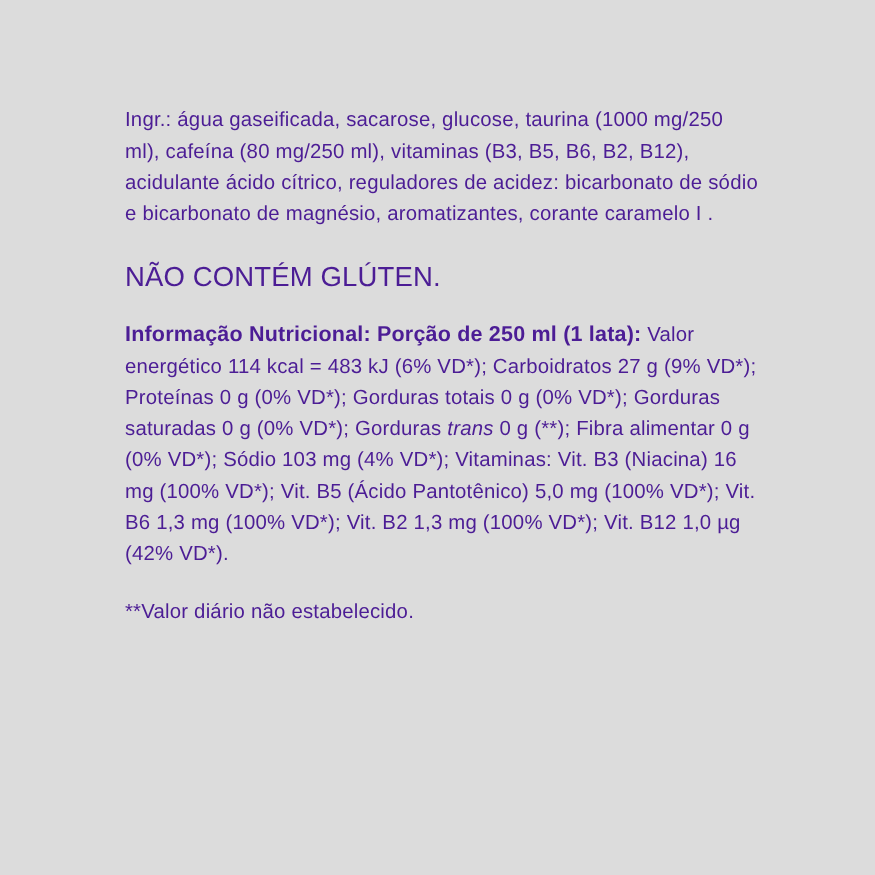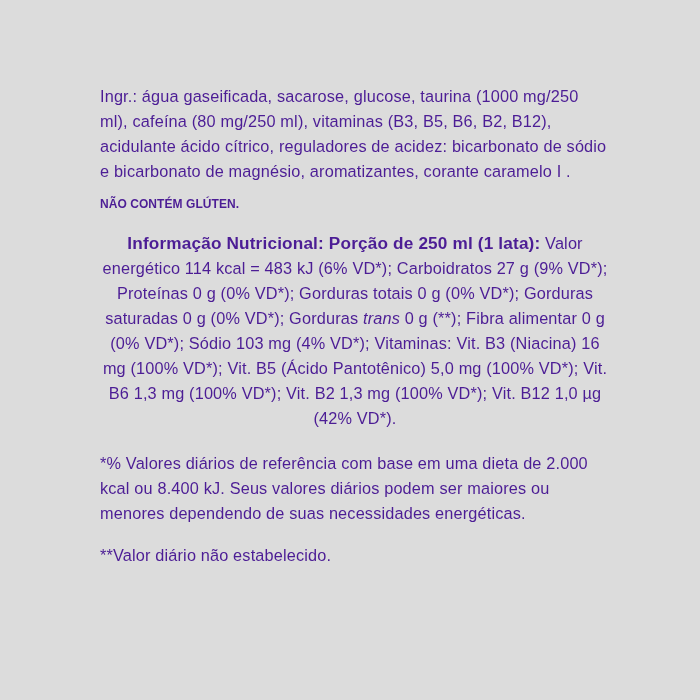--- a/index.html
+++ b/index.html
@@ -24,29 +24,28 @@
     font-size: 16.3px;
     line-height: 1.53;
     letter-spacing: 0.01em;
     text-align: left;
     color: #4c1d95;
   }
   .ingredients {
     margin-bottom: 9px;
   }
   .gluten {
-    font-weight: bold;
-    font-size: 12px;
+    font-weight: normal;
+    font-size: 22px;
     line-height: 1.45;
     margin-bottom: 8px;
     letter-spacing: 0.005em;
   }
   .nutrition {
     margin-bottom: 21px;
-    text-align: center;
   }
   .nutrition .head {
     font-weight: bold;
     font-size: 17.2px;
   }
   .nutrition .body {
     font-size: 16.3px;
   }
   .italic {
     font-style: italic;
@@ -64,17 +63,16 @@
 <div class="label-panel">
 
   <p class="block ingredients">Ingr.: água gaseificada, sacarose, glucose, taurina (1000 mg/250 ml), cafeína (80 mg/250 ml), vitaminas (B3, B5, B6, B2, B12), acidulante ácido cítrico, reguladores de acidez: bicarbonato de sódio e bicarbonato de magnésio, aromatizantes, corante caramelo I .</p>
 
   <p class="block gluten">NÃO CONTÉM GLÚTEN.</p>
 
   <p class="block nutrition">
     <span class="head">Informação Nutricional: Porção de 250 ml (1 lata):</span><span class="body"> Valor energético 114 kcal = 483 kJ (6% VD*); Carboidratos 27 g (9% VD*); Proteínas 0 g (0% VD*); Gorduras totais 0 g (0% VD*); Gorduras saturadas 0 g (0% VD*); Gorduras </span><span class="body italic">trans</span><span class="body"> 0 g (**); Fibra alimentar 0 g (0% VD*); Sódio 103 mg (4% VD*); Vitaminas: Vit. B3 (Niacina) 16 mg (100% VD*); Vit. B5 (Ácido Pantotênico) 5,0 mg (100% VD*); Vit. B6 1,3 mg (100% VD*); Vit. B2 1,3 mg (100% VD*); Vit. B12 1,0 µg (42% VD*).</span>
   </p>
 
-  <p class="block footnote1">*% Valores diários de referência com base em uma dieta de 2.000 kcal ou 8.400 kJ. Seus valores diários podem ser maiores ou menores dependendo de suas necessidades energéticas.</p>
 
   <p class="block footnote2">**Valor diário não estabelecido.</p>
 
 </div>
 
 </body></html>

